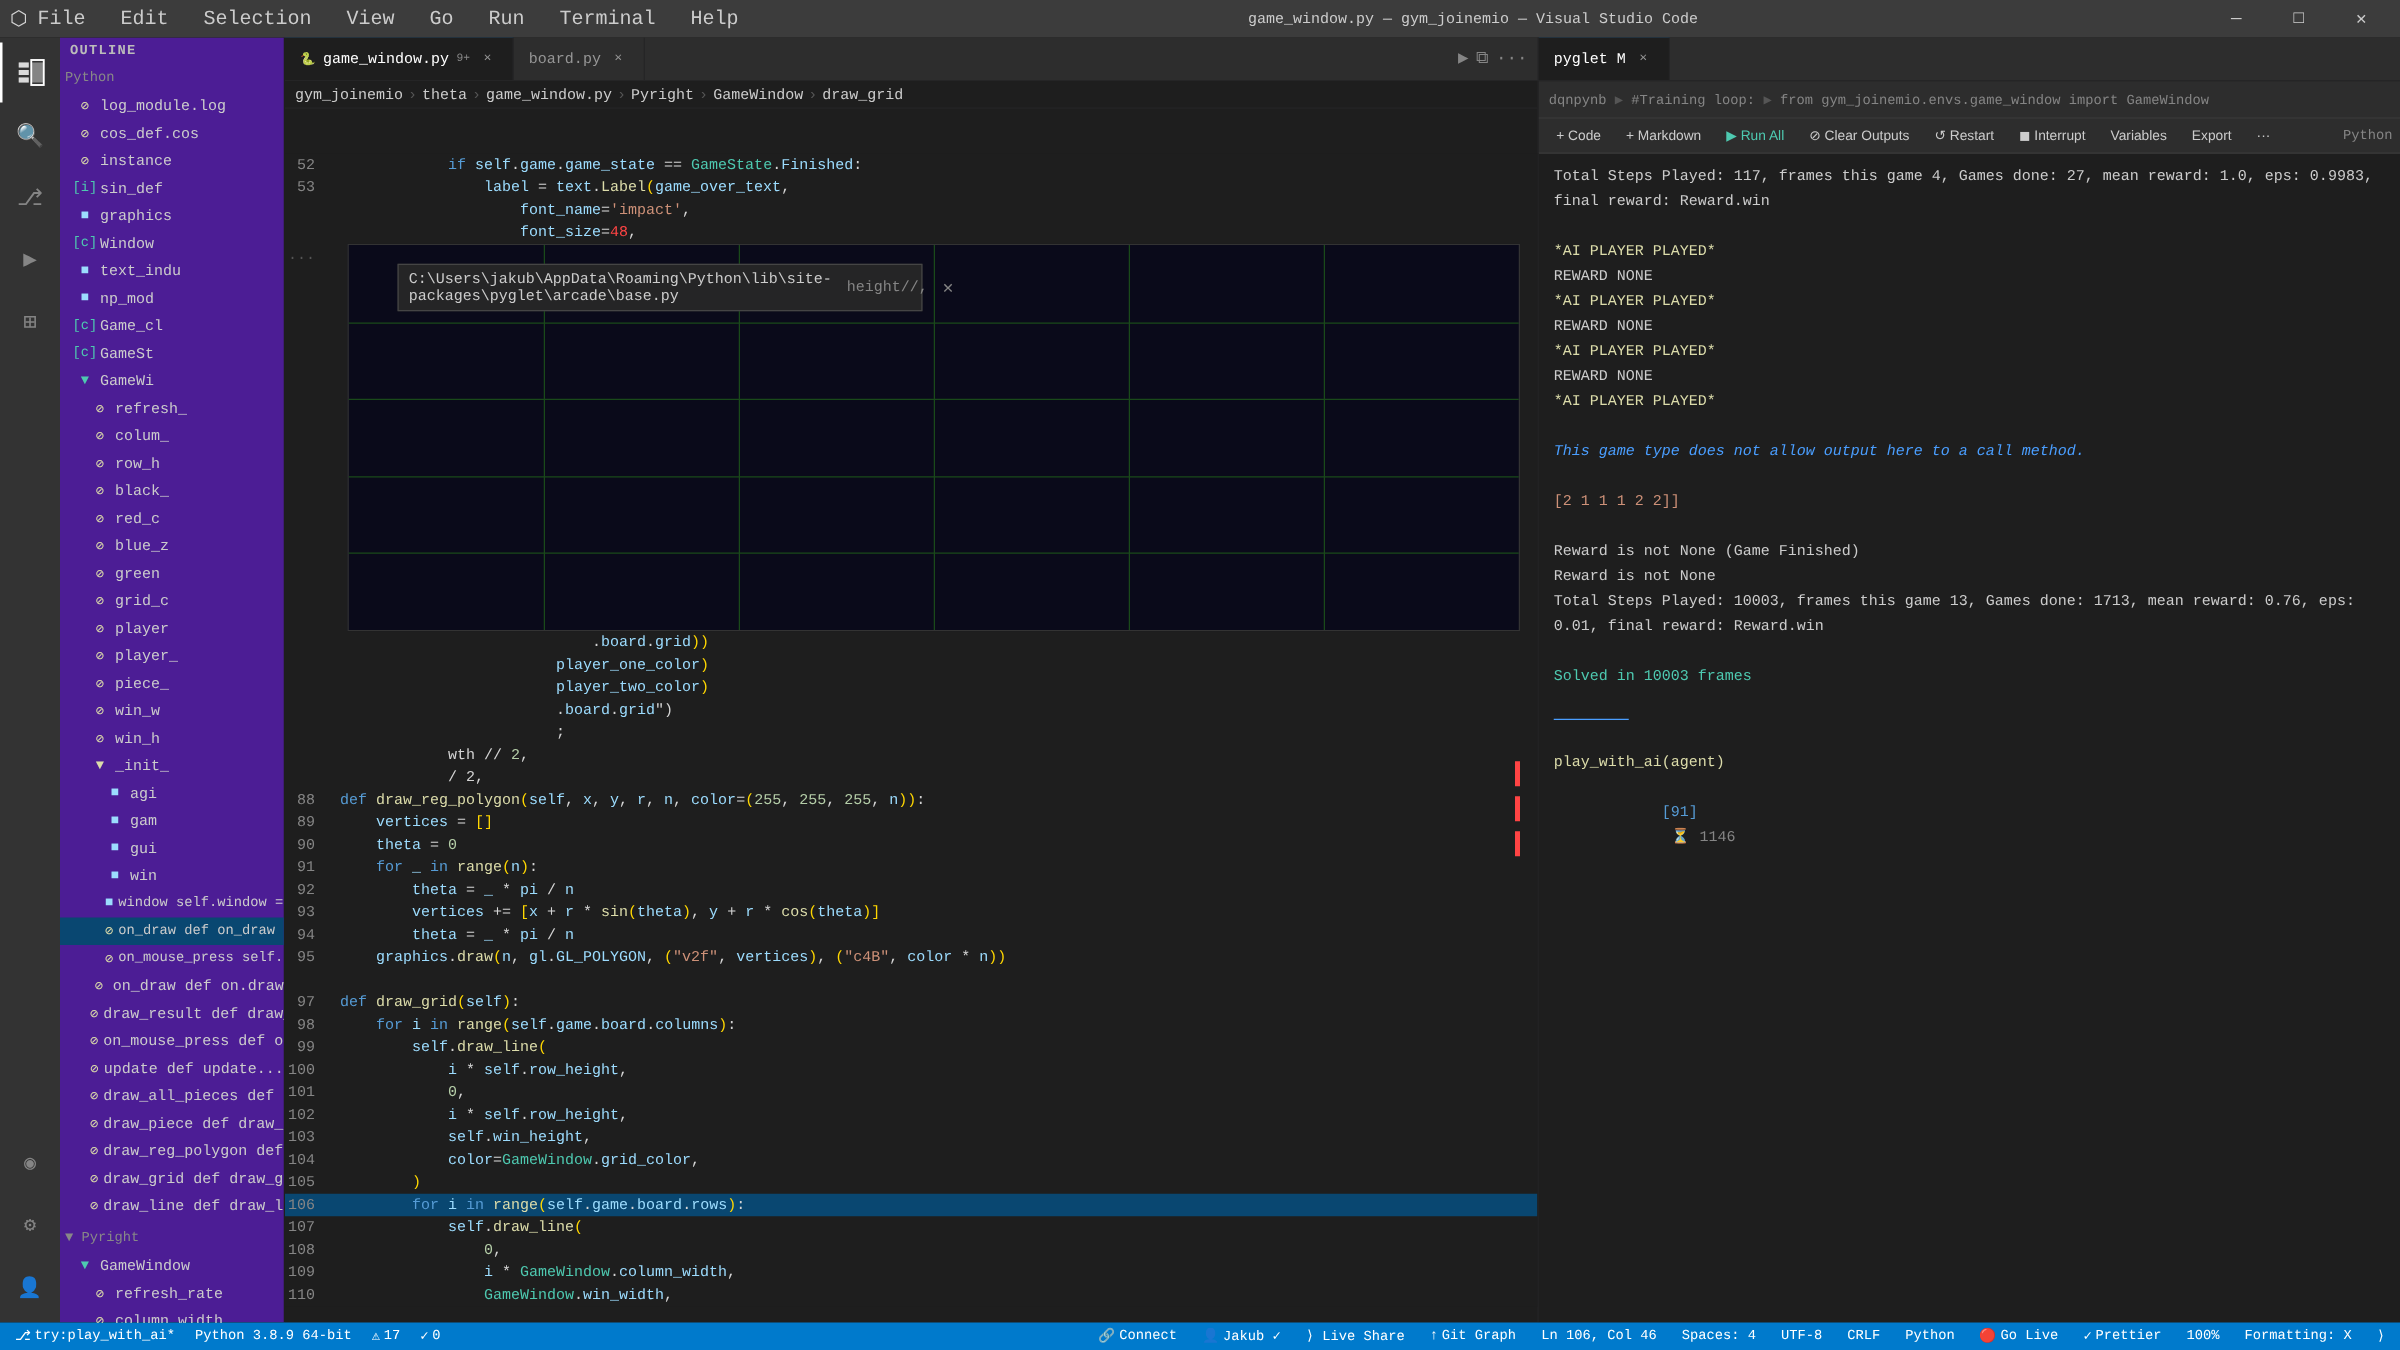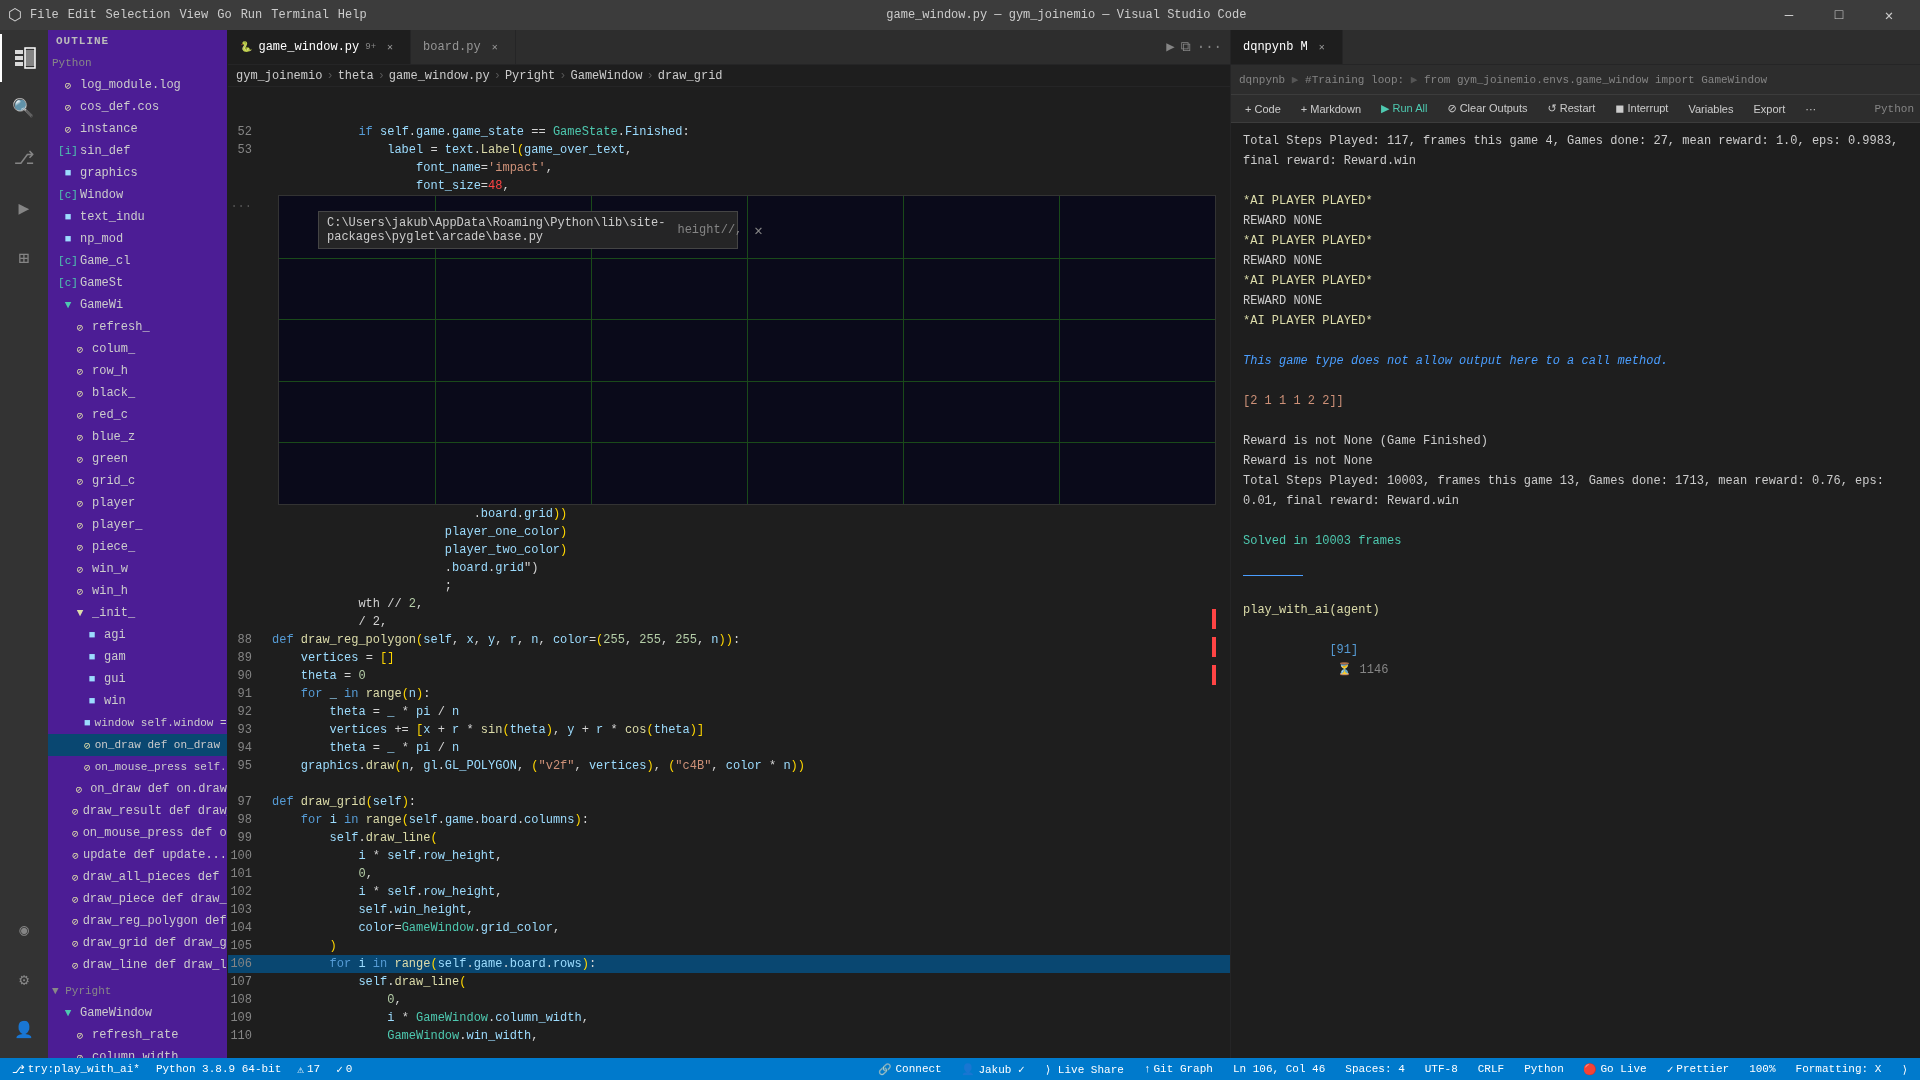--- a/index.html
+++ b/index.html
@@ -29,22 +29,22 @@
       display: flex;
       align-items: center;
       gap: 8px;
     }
     .titlebar-title {
       font-size: 12px;
       color: #cccccc;
     }
     .titlebar-menu {
       display: flex;
-      gap: 9px;
-      font-size: 12px;
+      gap: 28px;
+      font-size: 16px;
       color: #cccccc;
     }
     .titlebar-menu span {
       cursor: pointer;
     }
     .titlebar-controls {
       display: flex;
       gap: 4px;
     }
     .titlebar-btn {
@@ -450,21 +450,21 @@
 
         <div style="display:flex;align-items:center;padding:0 8px;gap:6px;margin-left:auto;">
           <span style="color:#858585;font-size:14px;">▶</span>
           <span style="color:#858585;font-size:14px;">⧉</span>
           <span style="color:#858585;font-size:14px;">···</span>
         </div>
       </div>
 
       <div style="width:690px;display:flex;border-left:1px solid #252526;">
         <div class="tab" style="background:#1e1e1e;color:#fff;border-top:1px solid #0078d4;">
-          <span>dqnpynb M</span>
+          <span>pyglet M</span>
           <span class="tab-close">✕</span>
         </div>
       </div>
     </div>
 
     <div style="display:flex;">
       <div style="flex:1;">
         <div class="breadcrumb">
           <span>gym_joinemio</span>
           <span class="sep">›</span>

